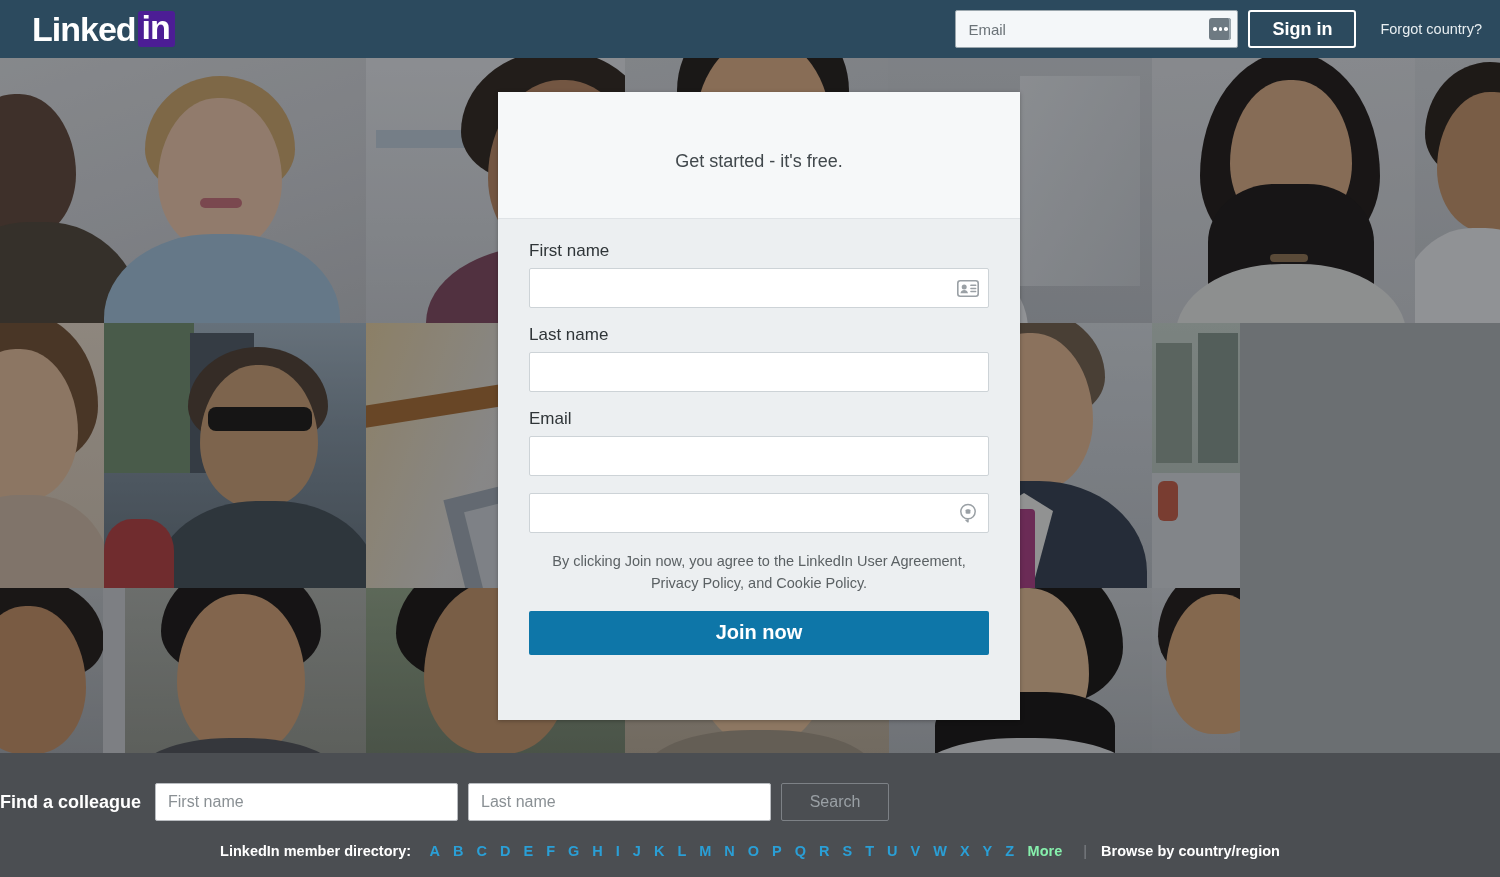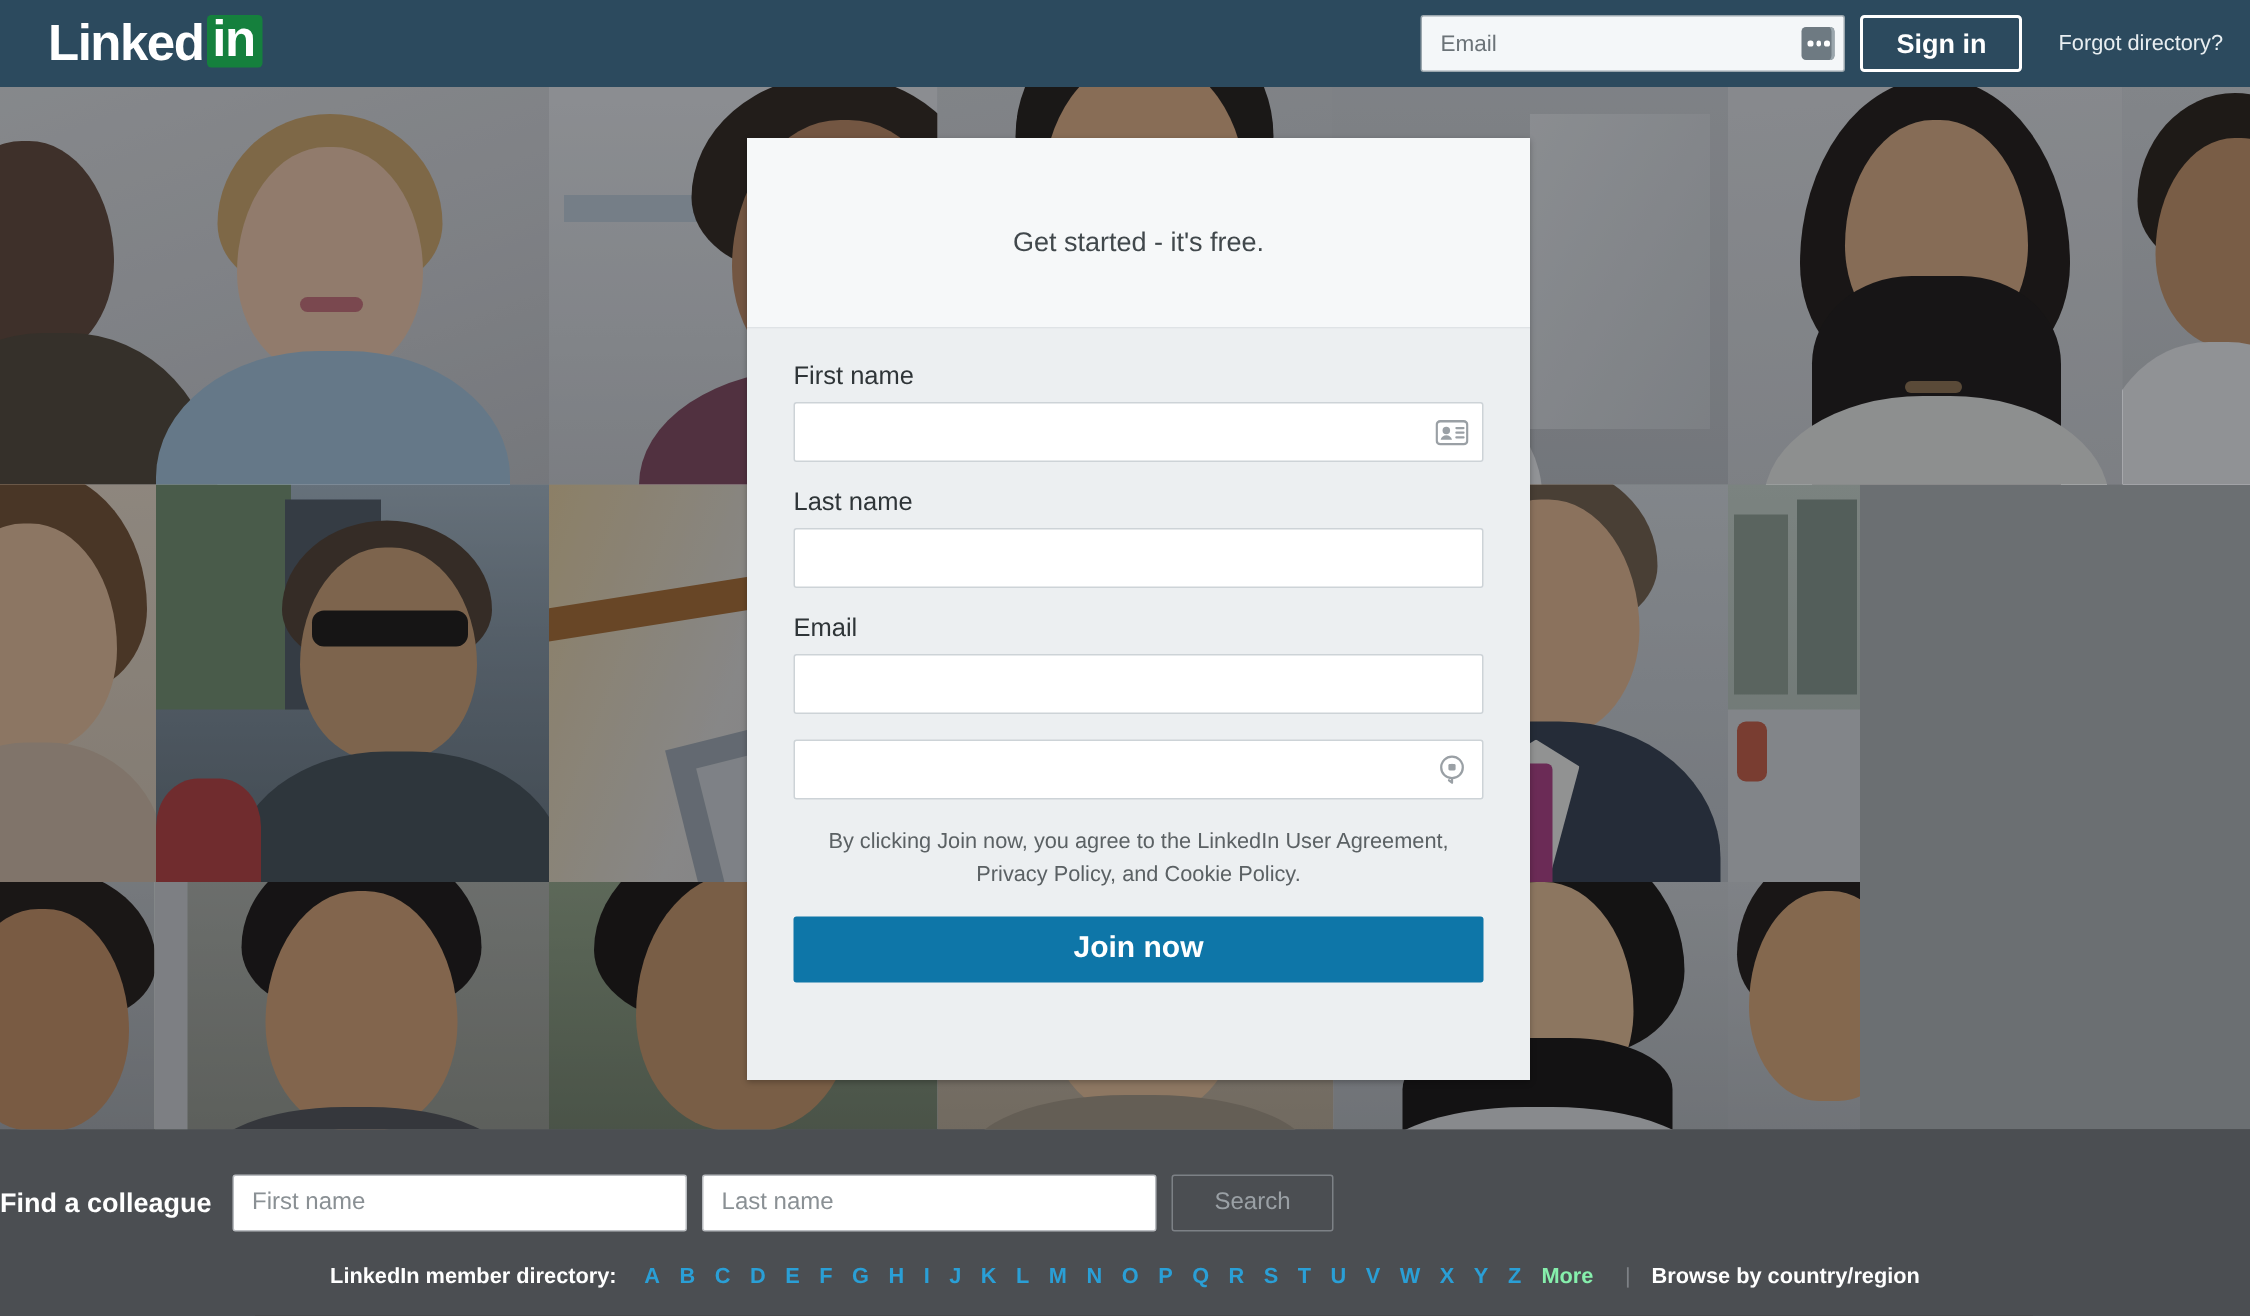--- a/index.html
+++ b/index.html
@@ -16,26 +16,26 @@
     position: absolute; top: 0; left: 0;
     width: 1500px; height: 58px;
     background: #2c4a5e;
     display: flex; align-items: center;
     z-index: 40;
   }
   #logo {
     margin-left: 32px;
     font-size: 34px; font-weight: bold;
     color: #ffffff; letter-spacing: -1px;
-    display: flex; align-items: flex-start;
+    display: flex; align-items: center;
     font-family: "Liberation Sans", sans-serif;
     user-select: none;
   }
   #logo .logo-in {
-    background: #15803d; color: #fff;
+    background: #4c1d95; color: #fff;
     padding: 0 5px 2px 4px; margin-left: 2px;
     border-radius: 3px; display: inline-block;
     line-height: 0.98;
   }
   #header-right {
     margin-left: auto; margin-right: 18px;
     display: flex; align-items: center; gap: 10px;
   }
   .hdr-field {
     position: relative;
@@ -412,21 +412,21 @@
         <input class="hdr-input" type="text" placeholder="Email" style="">
         <span class="autofill-icon">
           <i></i>
             <i></i>
             <i></i>
         </span>
       </div>
 
 
       <button id="signin-btn">Sign in</button>
-      <a id="forgot-link" href="#">Forgot directory?</a>
+      <a id="forgot-link" href="#">Forgot country?</a>
     </div>
   </div>
 
   <div id="signup-card">
     <div id="card-head">
       <div id="card-sub">Get started - it's free.</div>
     </div>
 
     <div id="card-body">
 

